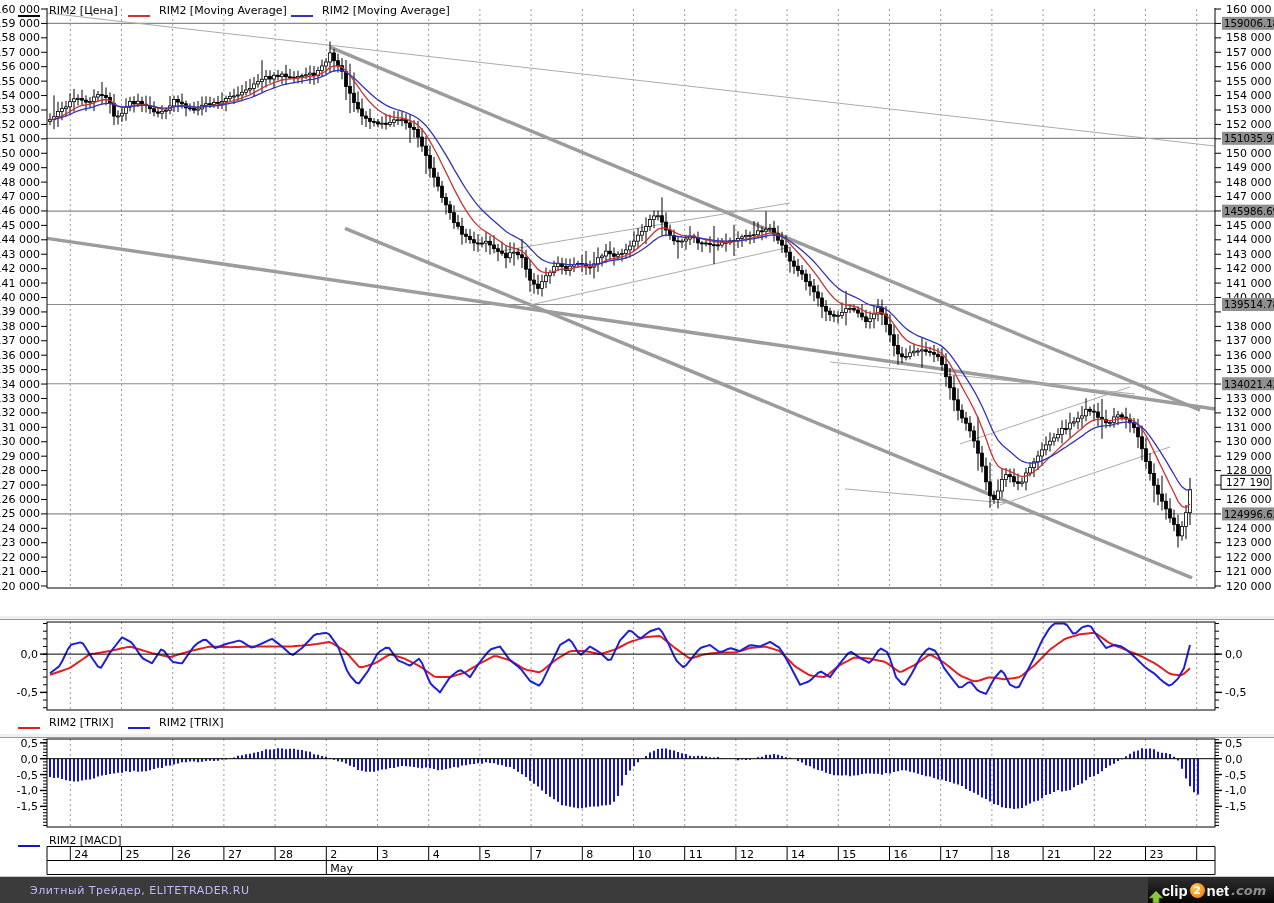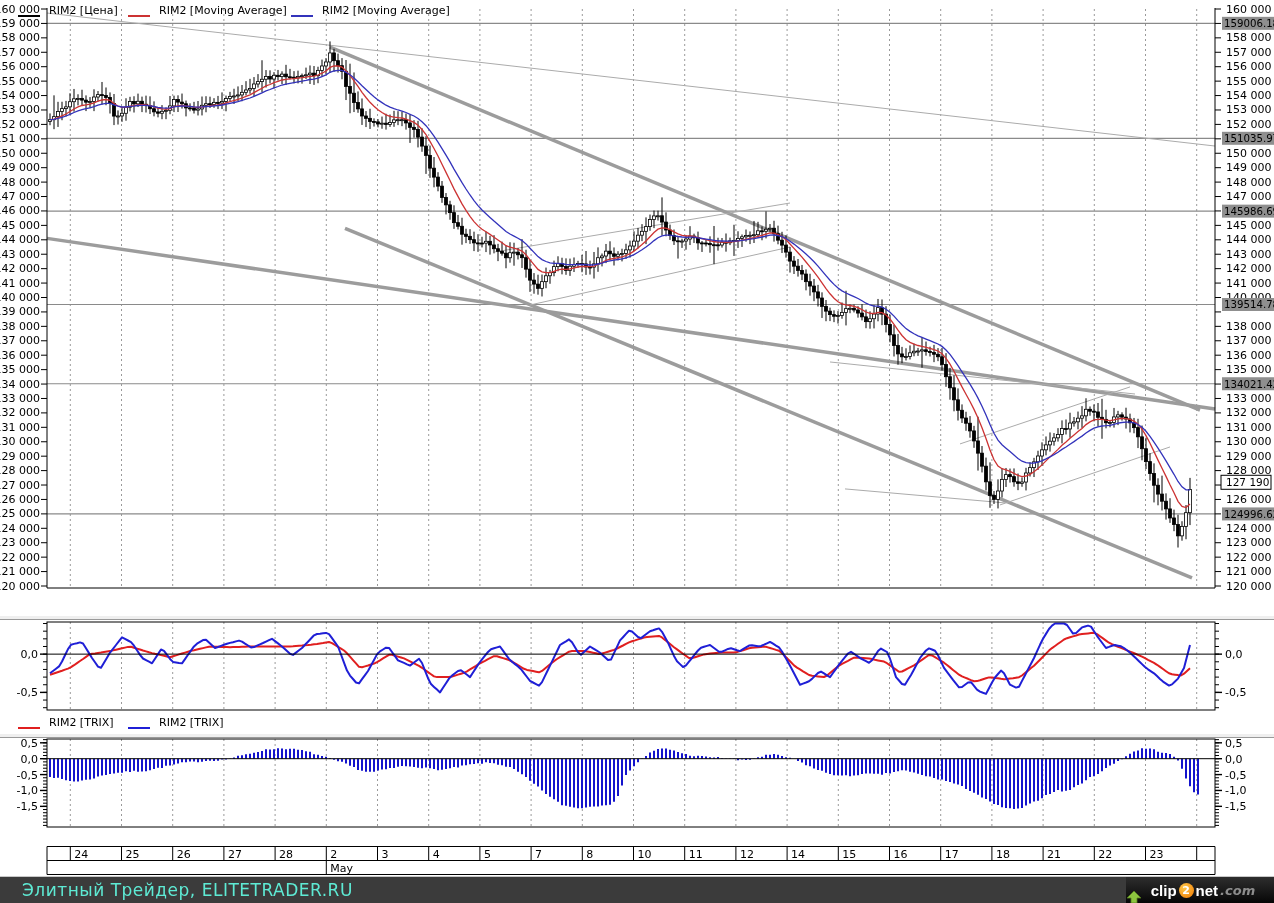--- a/index.html
+++ b/index.html
@@ -7,22 +7,22 @@
           font-family:"DejaVu Sans","Liberation Sans",sans-serif;}
   svg{position:absolute;left:0;display:block;}
   .legend-row{position:absolute;left:0;width:1274px;height:20px;font-size:11px;color:#000;}
   .legend-item{position:absolute;top:4px;display:flex;align-items:flex-end;}
   .swatch{display:inline-block;width:22px;height:0;border-top:2px solid #000;margin-right:9px;}
   .legend-label{white-space:nowrap;}
   .separator{position:absolute;left:0;width:1274px;height:3px;background:#efefef;
              border-top:1px solid #ffffff;border-bottom:1px solid #9a9a9a;}
   #footer{position:absolute;left:0;top:876px;width:1274px;height:27px;background:#3b3b3b;
           border-top:1px solid #c8c8c8;box-sizing:border-box;display:flex;align-items:center;}
-  #footer-text{color:#5eead4;font-size:17px;margin-left:22px;letter-spacing:0.5px;}
-  #clip2net{position:absolute;right:0;top:0;height:100%;width:148px;
+  #footer-text{color:#c4b5fd;font-size:11px;margin-left:30px;letter-spacing:0.5px;}
+  #clip2net{position:absolute;right:0;top:0;height:100%;width:126px;
             background:linear-gradient(#2e2e2e,#060606);display:flex;align-items:center;
             justify-content:center;gap:2px;cursor:pointer;}
   #clip2net .t-clip,#clip2net .t-net{color:#ffffff;font-weight:bold;font-size:15px;
             font-family:"Liberation Sans","DejaVu Sans",sans-serif;}
   #clip2net .t-two{display:inline-flex;align-items:center;justify-content:center;width:15px;height:15px;
             border-radius:50%;background:radial-gradient(circle at 35% 30%,#ffc84a,#f07800);
             color:#fff;font-weight:bold;font-size:11px;}
   #clip2net .t-com{color:#8d8d8d;font-weight:bold;font-size:13px;font-style:italic;}
   .arrow-wrap{margin-right:4px;display:inline-flex;}
 </style>
@@ -1314,20 +1314,26 @@
       <line x1="40" y1="53.46570397111913" x2="47" y2="53.46570397111913" stroke="#000" stroke-width="1.4"></line>
       <line x1="1215" y1="53.46570397111913" x2="1222" y2="53.46570397111913" stroke="#000" stroke-width="1.4"></line>
       <text x="38" y="57.46570397111913" text-anchor="end" font-size="11" fill="#000" font-family="&quot;DejaVu Sans&quot;,&quot;Liberation Sans&quot;,sans-serif">-1,0</text>
       <text x="1225" y="57.46570397111913" text-anchor="start" font-size="11" fill="#000" font-family="&quot;DejaVu Sans&quot;,&quot;Liberation Sans&quot;,sans-serif">-1,0</text>
       <line x1="40" y1="69.35018050541517" x2="47" y2="69.35018050541517" stroke="#000" stroke-width="1.4"></line>
       <line x1="1215" y1="69.35018050541517" x2="1222" y2="69.35018050541517" stroke="#000" stroke-width="1.4"></line>
       <text x="38" y="73.35018050541517" text-anchor="end" font-size="11" fill="#000" font-family="&quot;DejaVu Sans&quot;,&quot;Liberation Sans&quot;,sans-serif">-1,5</text>
       <text x="1225" y="73.35018050541517" text-anchor="start" font-size="11" fill="#000" font-family="&quot;DejaVu Sans&quot;,&quot;Liberation Sans&quot;,sans-serif">-1,5</text>
     </svg>
 
+  <div class="legend-row" style="top:830px;" id="legend-macd">
+      <div class="legend-item" style="left: 18px;">
+        <span class="swatch" style="border-top-color: rgb(20, 20, 204);"></span>
+        <span class="legend-label">RIM2 [MACD]</span>
+      </div>
+    </div>
 
   <svg id="date-axis" width="1274" height="30" style="top:846px;">
       <line x1="47" y1="0.5" x2="1215" y2="0.5" stroke="#000" stroke-width="1"></line>
       <line x1="47" y1="14.5" x2="1215" y2="14.5" stroke="#000" stroke-width="1"></line>
       <line x1="47" y1="28.5" x2="1215" y2="28.5" stroke="#000" stroke-width="1"></line>
       <line x1="47" y1="0.5" x2="47" y2="28.5" stroke="#000" stroke-width="1"></line>
       <line x1="1215" y1="0.5" x2="1215" y2="28.5" stroke="#000" stroke-width="1"></line>
       <line x1="70.3" y1="0.5" x2="70.3" y2="14.5" stroke="#000" stroke-width="1"></line>
       <line x1="121.5" y1="0.5" x2="121.5" y2="14.5" stroke="#000" stroke-width="1"></line>
       <line x1="172.7" y1="0.5" x2="172.7" y2="14.5" stroke="#000" stroke-width="1"></line>

